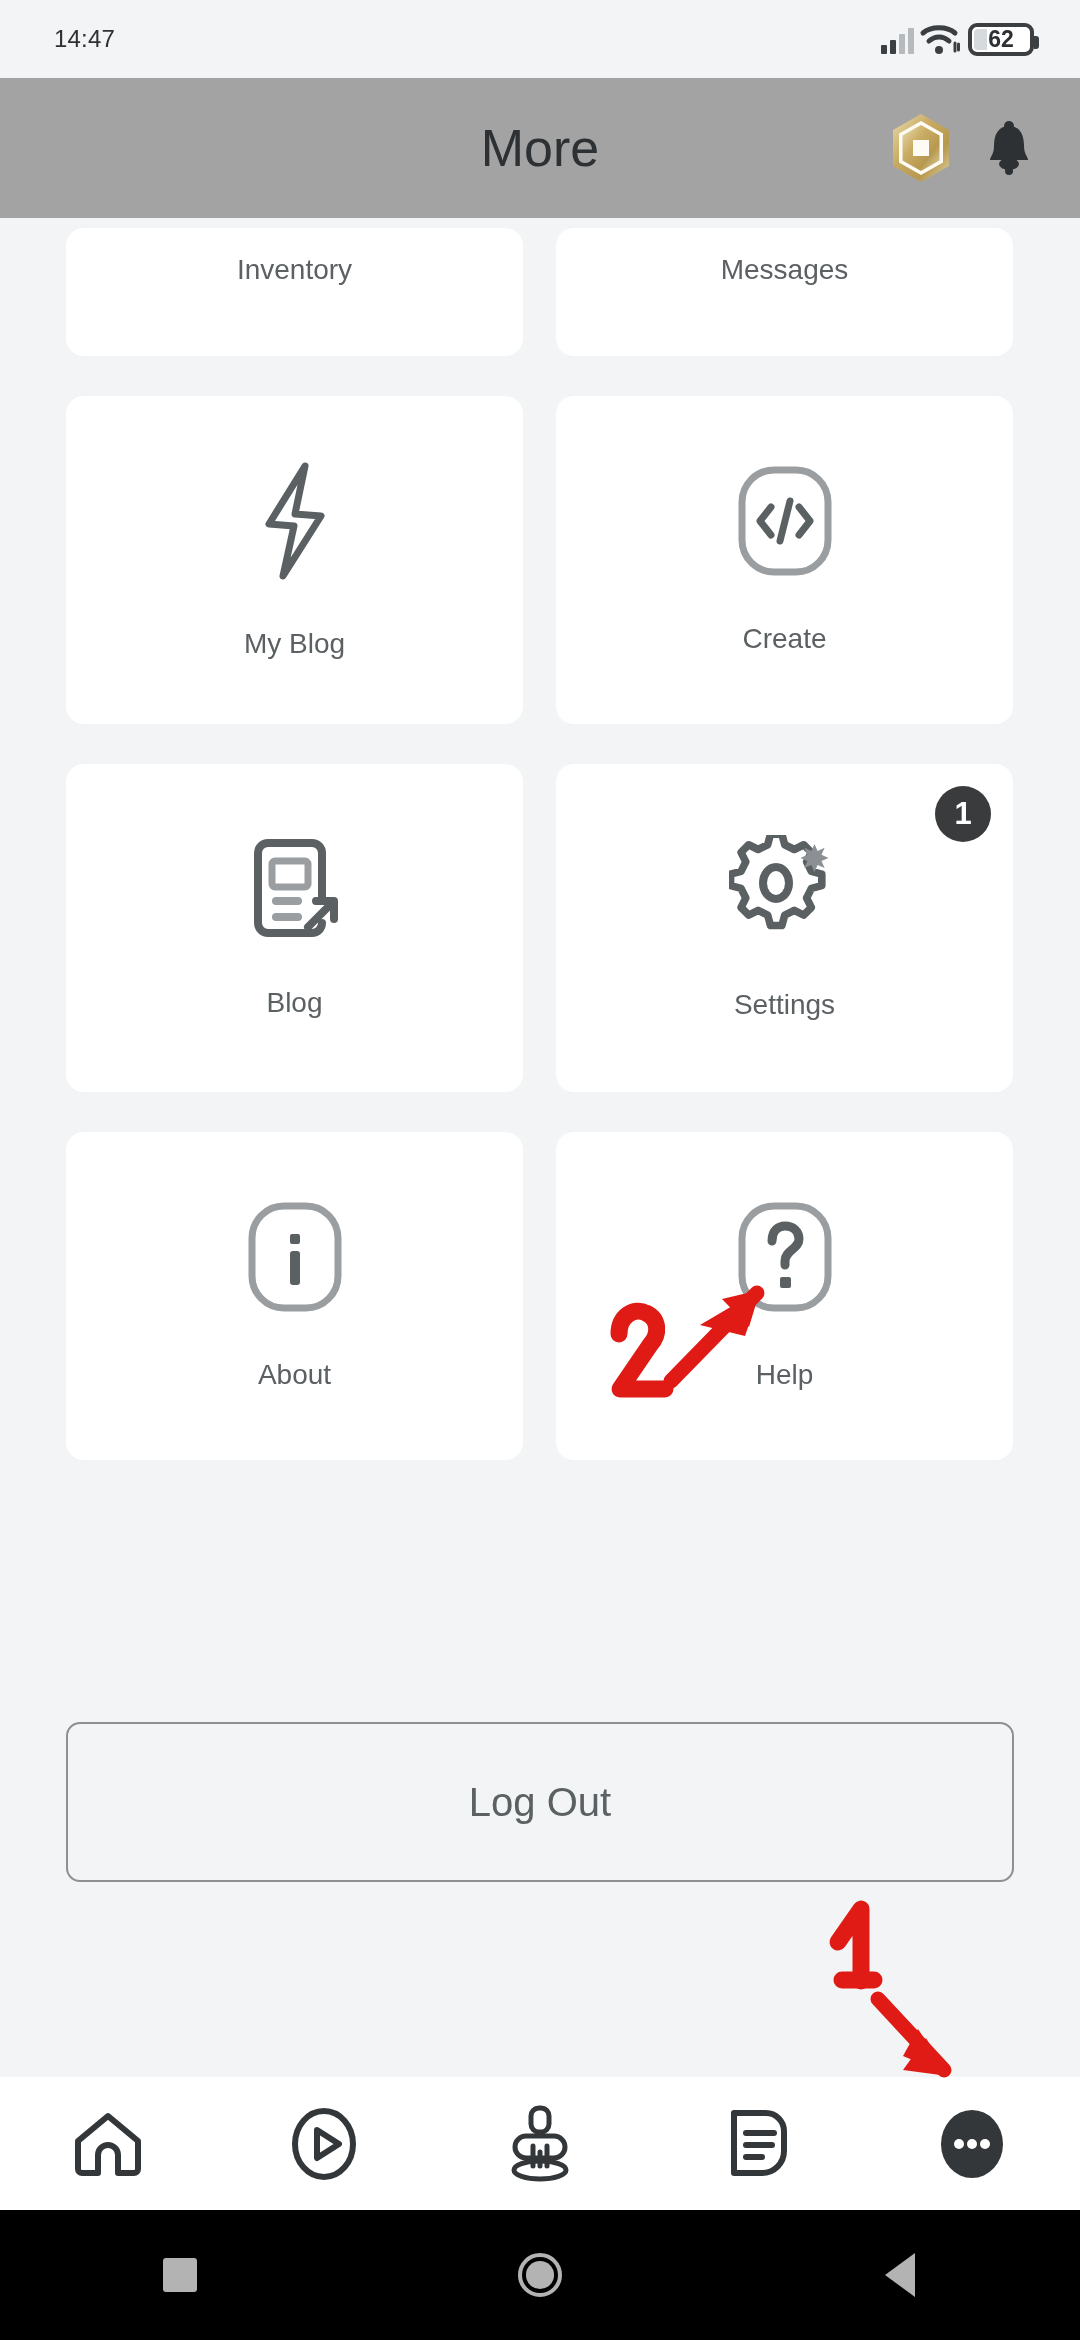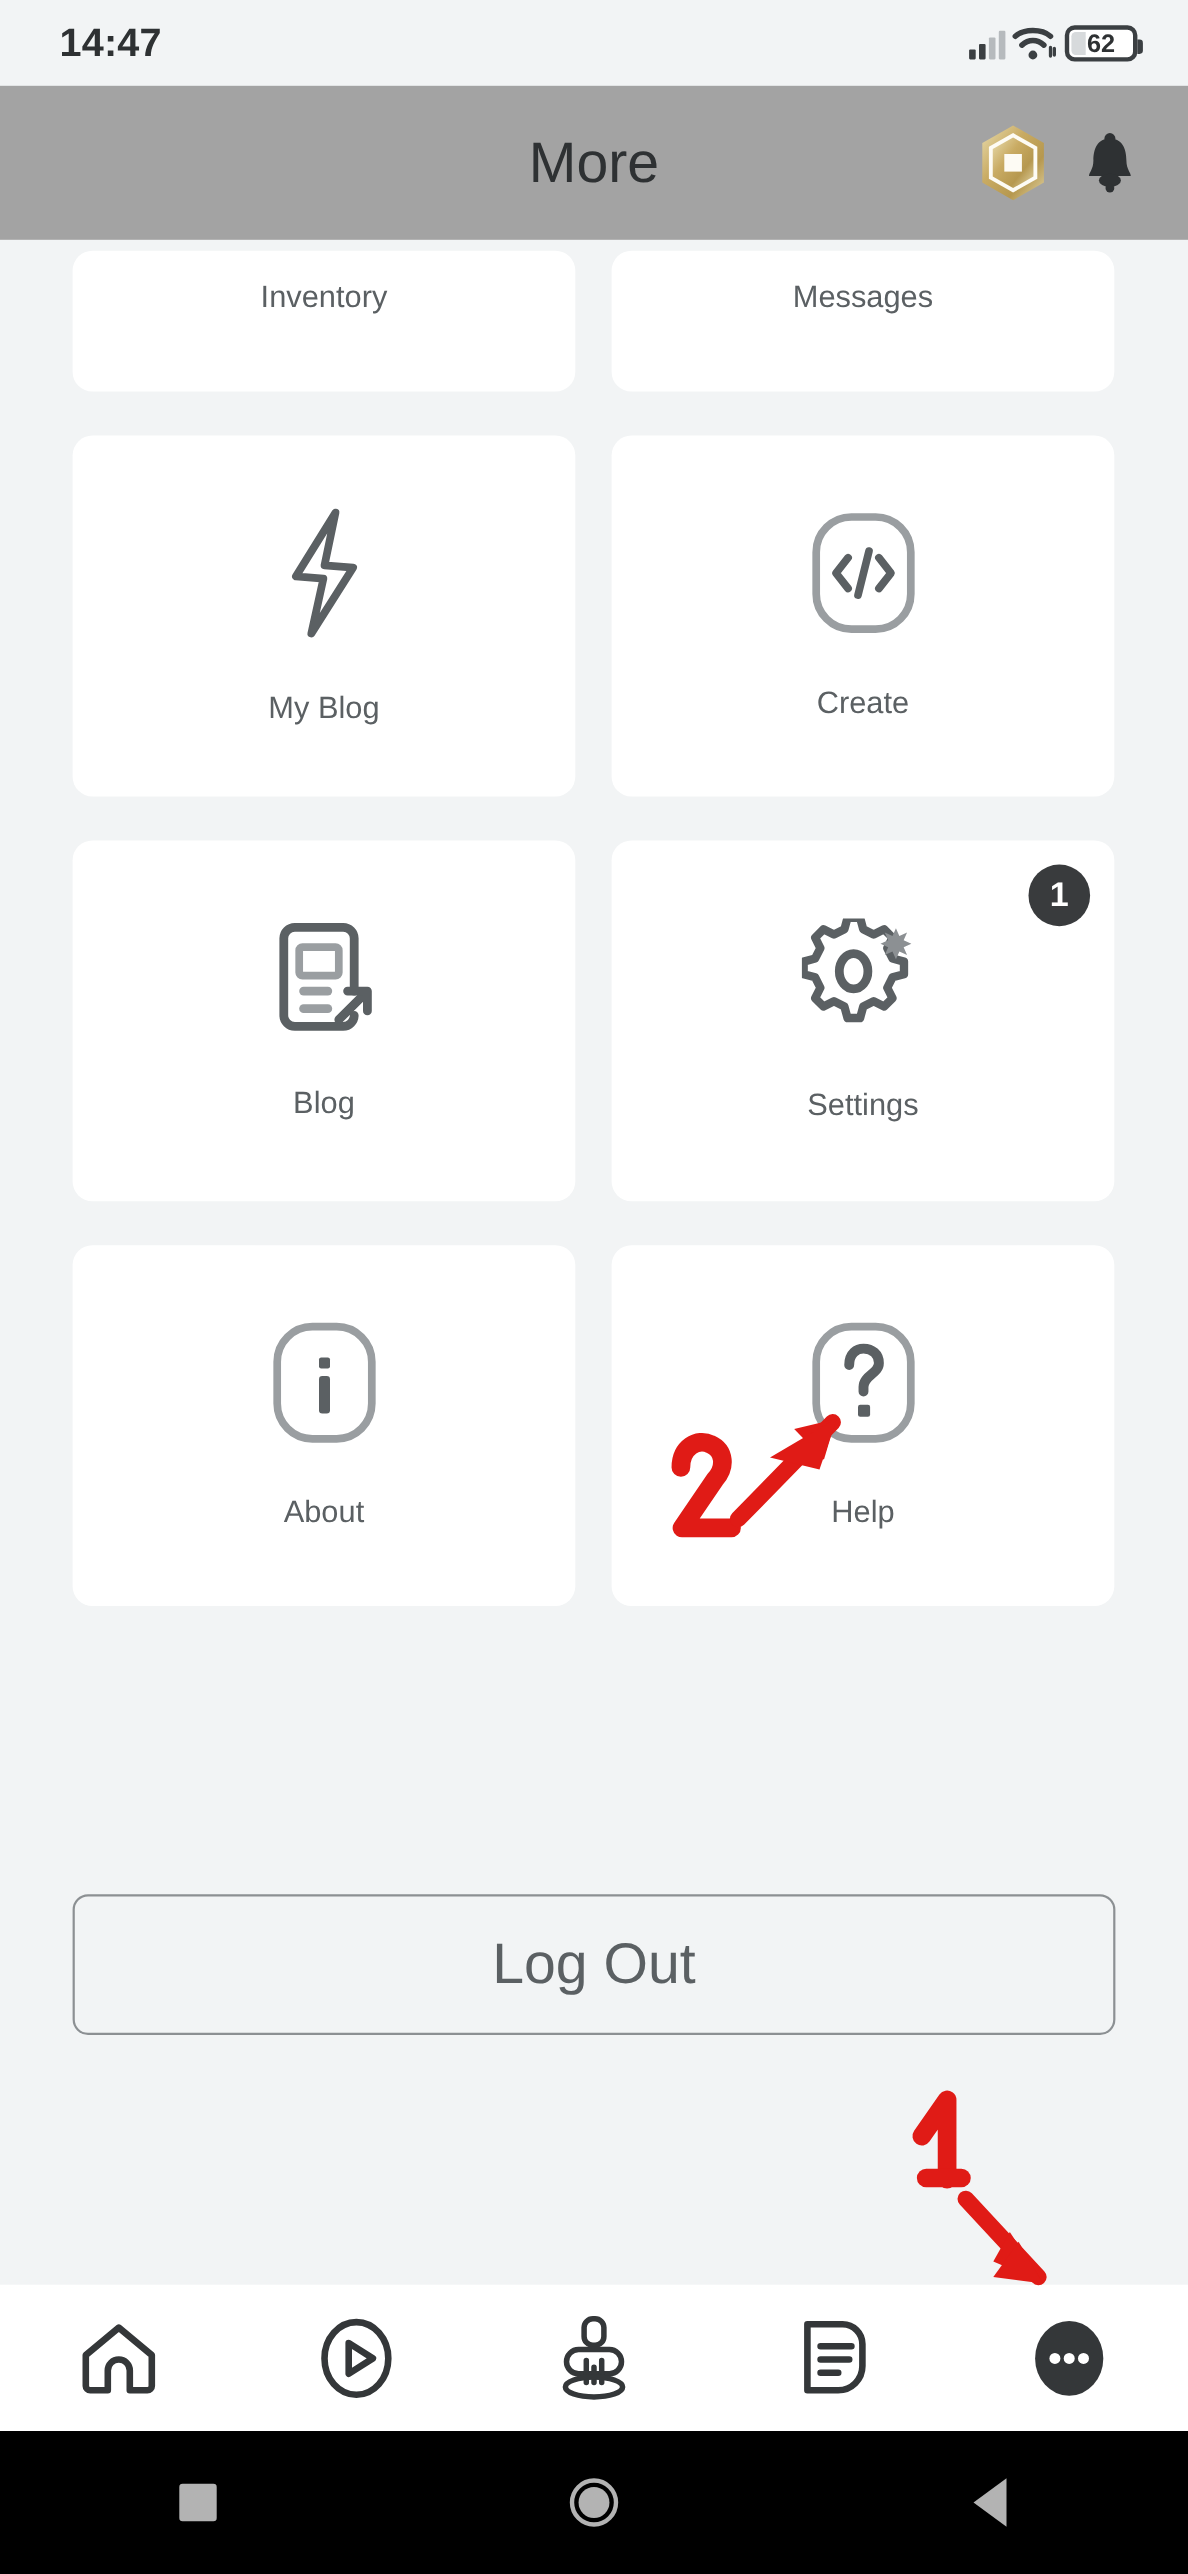--- a/index.html
+++ b/index.html
@@ -10,21 +10,21 @@
     overflow:hidden;
   }
   #screen { position:relative; width:1080px; height:2340px; background:#f2f4f5; }
 
   
   .statusbar{
     position:absolute; left:0; top:0; width:1080px; height:78px;
     display:flex; align-items:center; justify-content:space-between;
     padding:0 46px 0 54px; background:#f2f4f5;
   }
-  .clock{ font-size:36px; font-weight:700; color:#2e3133; letter-spacing:.2px; }
+  .clock{ font-size:24px; font-weight:400; color:#2e3133; letter-spacing:.2px; }
   .sys-icons{ display:flex; align-items:center; gap:5px; }
 
   .signal{ display:flex; align-items:flex-end; gap:3px; height:30px; }
   .signal i{ display:block; width:6px; background:#b6babd; border-radius:1px; }
   .signal i.on{ background:#3b3f42; }
   .signal i:nth-child(1){ height:9px; }
   .signal i:nth-child(2){ height:14px; }
   .signal i:nth-child(3){ height:20px; }
   .signal i:nth-child(4){ height:26px; }
 
@@ -81,24 +81,24 @@
     position:absolute; top:22px; right:22px;
     width:56px; height:56px; border-radius:50%;
     background:#393b3d; color:#ffffff;
     display:flex; align-items:center; justify-content:center;
     font-size:31px; font-weight:600;
     box-shadow:0 0 0 4px #ffffff;
   }
 
   
   .logout{
-    position:absolute; left:66px; top:1722px; width:948px; height:128px;
+    position:absolute; left:66px; top:1722px; width:948px; height:160px;
     border:2px solid #8c9093; border-radius:14px; background:#f2f4f5;
     display:flex; align-items:center; justify-content:center;
-    font-size:52px; color:#5b6063;
+    font-size:40px; color:#5b6063;
   }
 
   
   .bottomnav{
     position:absolute; left:0; top:2077px; width:1080px; height:133px;
     background:#ffffff; display:flex; align-items:center;
   }
   .navitem{ flex:1; display:flex; align-items:center; justify-content:center; }
   .navitem svg{ display:block; }
 

